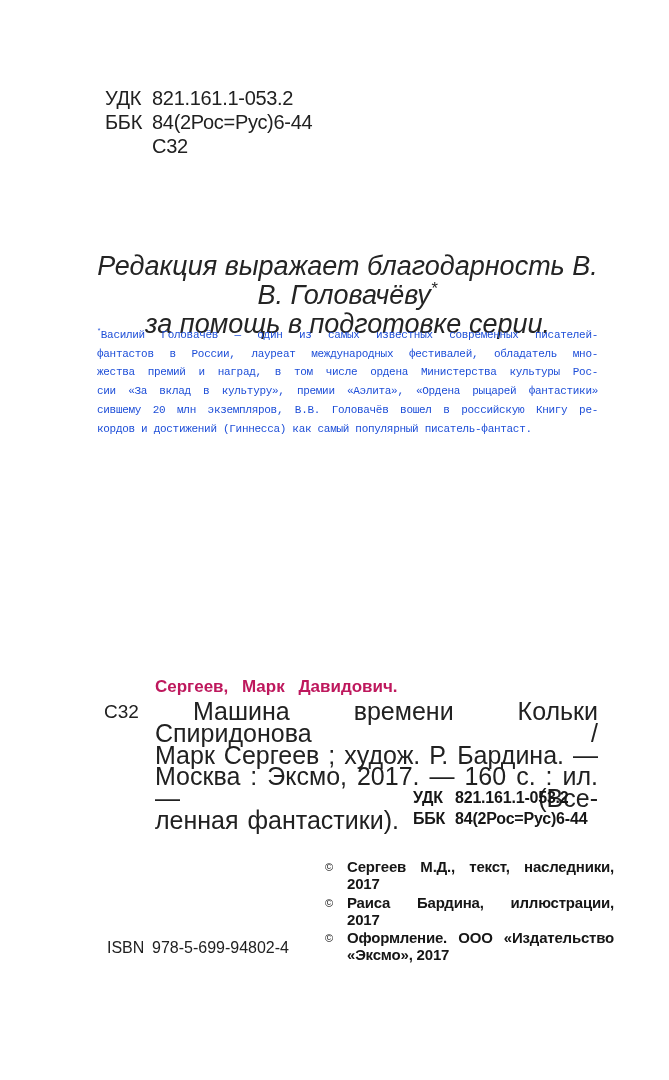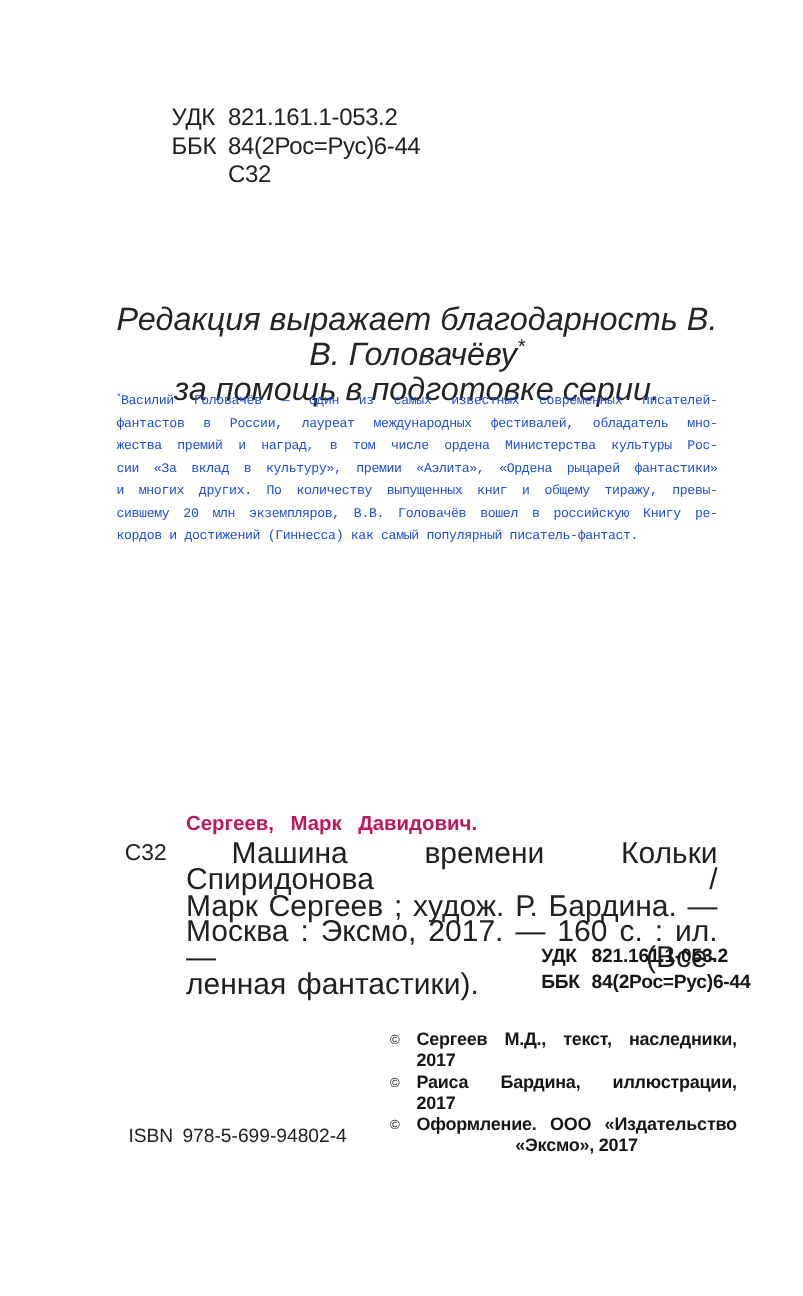--- a/index.html
+++ b/index.html
@@ -8,21 +8,21 @@
     width: 669px;
     height: 1080px;
     background: #ffffff;
     color: #212121;
     font-family: "Liberation Sans", "DejaVu Sans", sans-serif;
     overflow: hidden;
   }
 
   
   .top-codes { position:absolute; top:86px; left:105px; font-size:20px; letter-spacing:-0.3px; }
-  .code-row { display:flex; height:24px; line-height:24px;margin-left:38px; }
+  .code-row { display:flex; height:24px; line-height:24px; }
   .code-label { width:47px; flex:0 0 47px; }
 
   
   .dedication {
     position:absolute; top:252px; left:95px; width:505px;
     text-align:center; font-style:italic; font-size:27px; line-height:29px;
     color:#242424;
   }
   .ast { font-size:62%; vertical-align:super; line-height:0; }
 
@@ -89,21 +89,20 @@
   <div class="dedication">
     <div class="ded-line"><span>Редакция выражает благодарность В. В. Головачёву</span><sup class="ast">*</sup></div>
     <div class="ded-line">за помощь в подготовке серии.</div>
   </div>
 
   <div class="footnote">
     <div class="fn-line j"><sup class="ast">*</sup><span>Василий Головачёв — один из самых известных современных писателей-</span></div>
     <div class="fn-line j">фантастов в России, лауреат международных фестивалей, обладатель мно-</div>
     <div class="fn-line j">жества премий и наград, в том числе ордена Министерства культуры Рос-</div>
     <div class="fn-line j">сии «За вклад в культуру», премии «Аэлита», «Ордена рыцарей фантастики»</div>
-    <div class="fn-line j">и многих других. По количеству выпущенных книг и общему тиражу, превы-</div>
     <div class="fn-line j">сившему 20 млн экземпляров, В.В. Головачёв вошел в российскую Книгу ре-</div>
     <div class="fn-line">кордов и достижений (Гиннесса) как самый популярный писатель-фантаст.</div>
   </div>
 
   <div class="cat-heading">Сергеев, Марк Давидович.</div>
   <div class="cat-sign">С32</div>
   <div class="cat-para">
     <div class="cat-line j indent">Машина времени Кольки Спиридонова /</div>
     <div class="cat-line j">Марк Сергеев ; худож. Р. Бардина. —</div>
     <div class="cat-line j">Москва : Эксмо, 2017. — 160 с. : ил. — (Все-</div>
@@ -133,21 +132,21 @@
       <span class="c-sym">©</span>
       <span class="c-text">
         <span class="c-l1 j" style="display:block;">Раиса Бардина, иллюстрации,</span>
         <span class="c-l2" style="display:block;">2017</span>
       </span>
     </div>
     <div class="c-entry">
       <span class="c-sym">©</span>
       <span class="c-text">
         <span class="c-l1 j" style="display:block;">Оформление. ООО «Издательство</span>
-        <span class="c-l2" style="display:block;text-align:center;">«Эксмо», 2017</span>
+        <span class="c-l2" style="display:block;">«Эксмо», 2017</span>
       </span>
     </div>
   </div>
 
   <div class="isbn">
     <span class="isbn-label">ISBN</span>
     <span class="isbn-value">978-5-699-94802-4</span>
   </div>
 
 </div>

